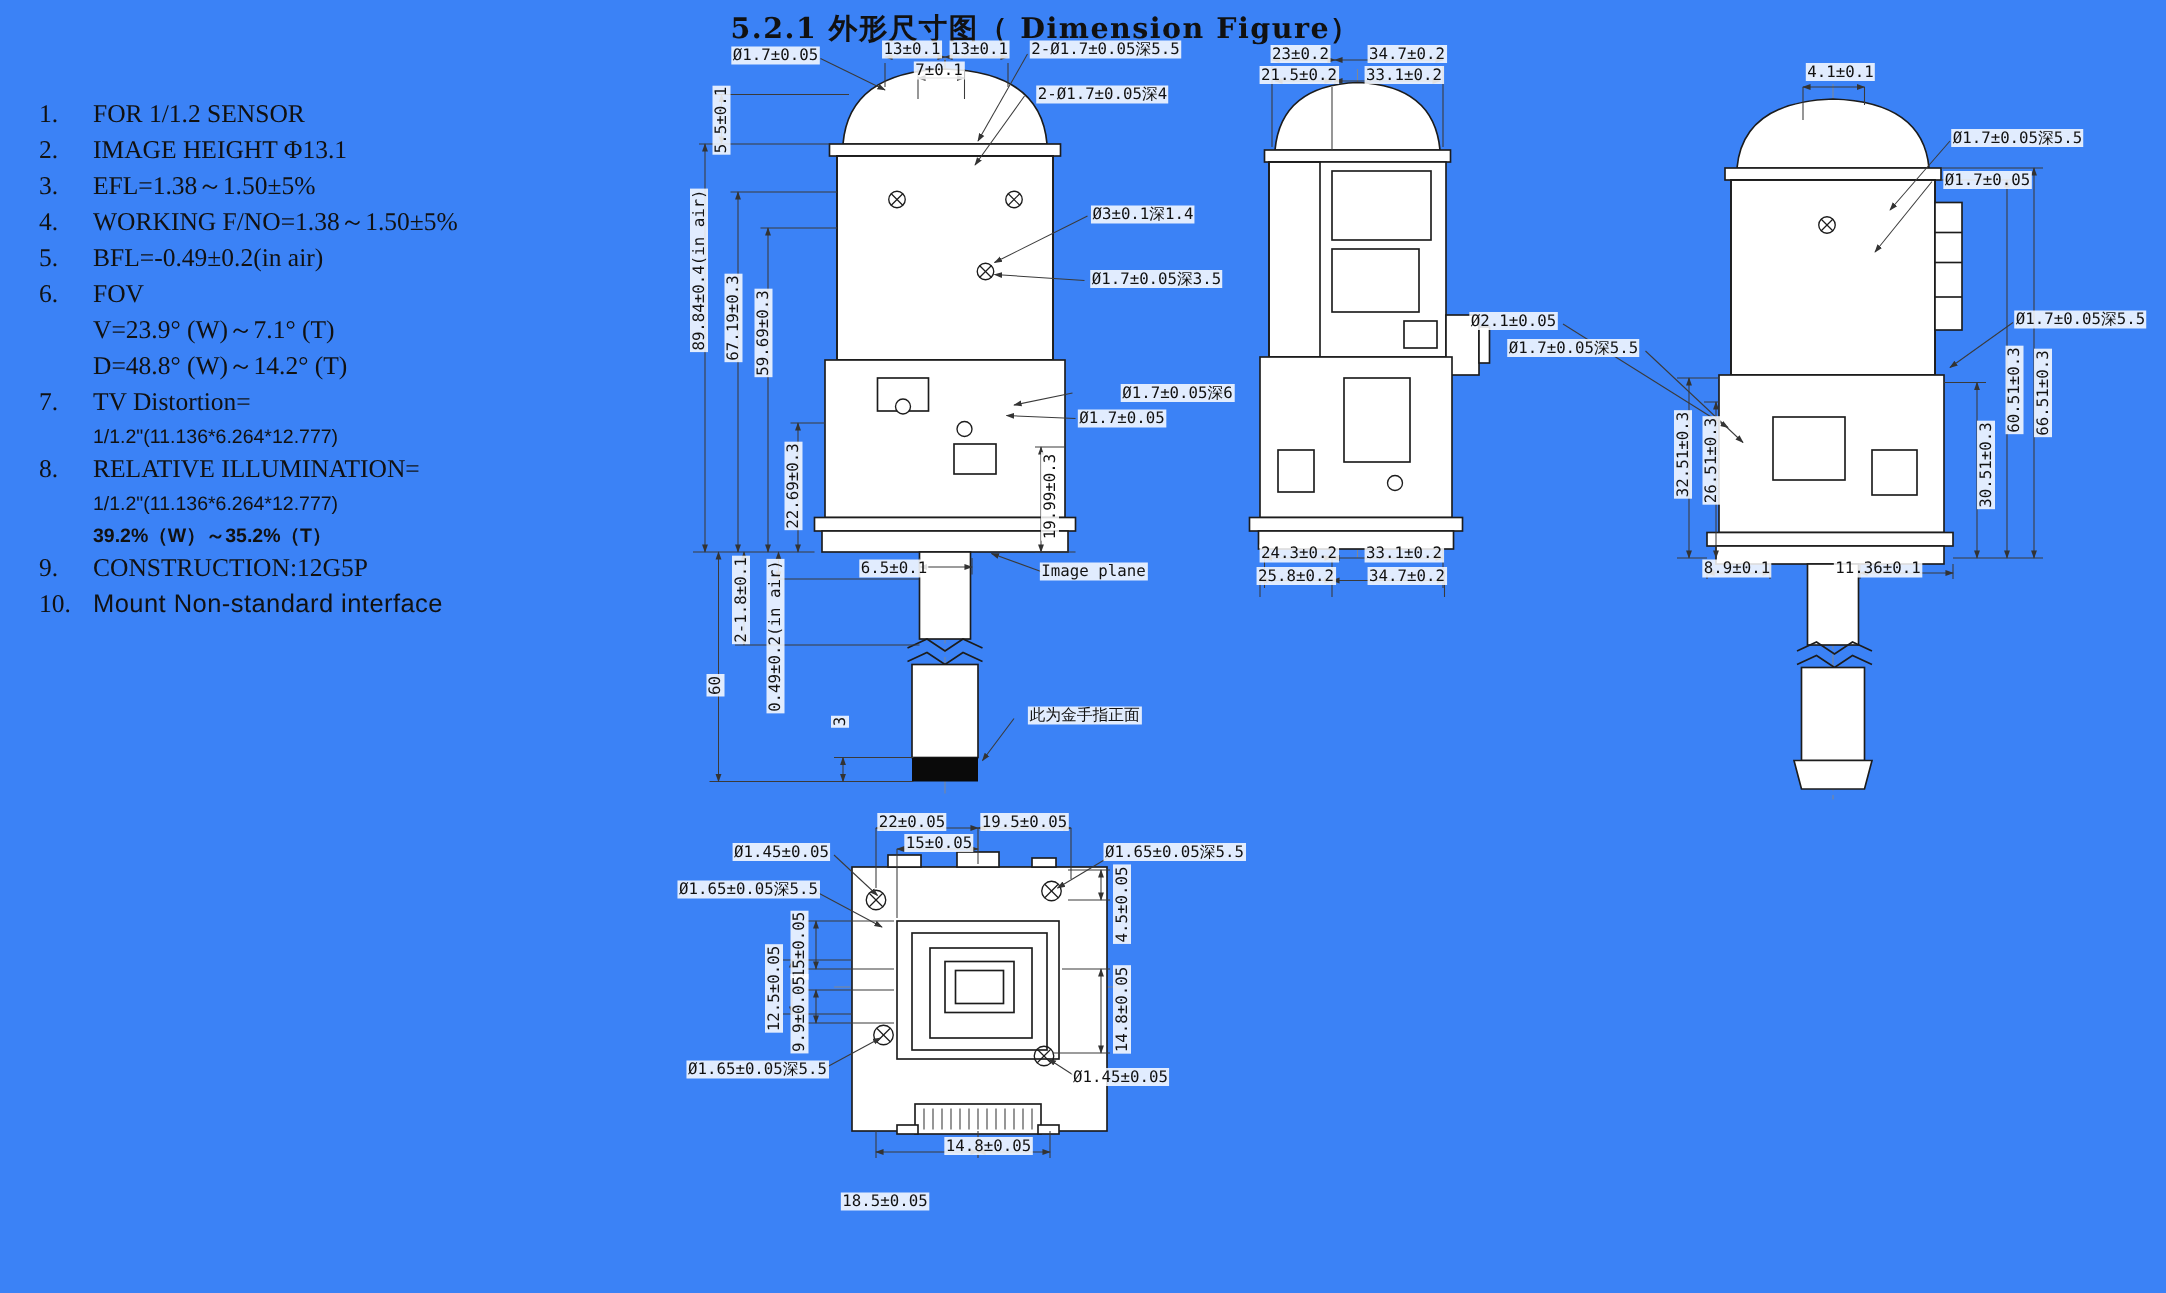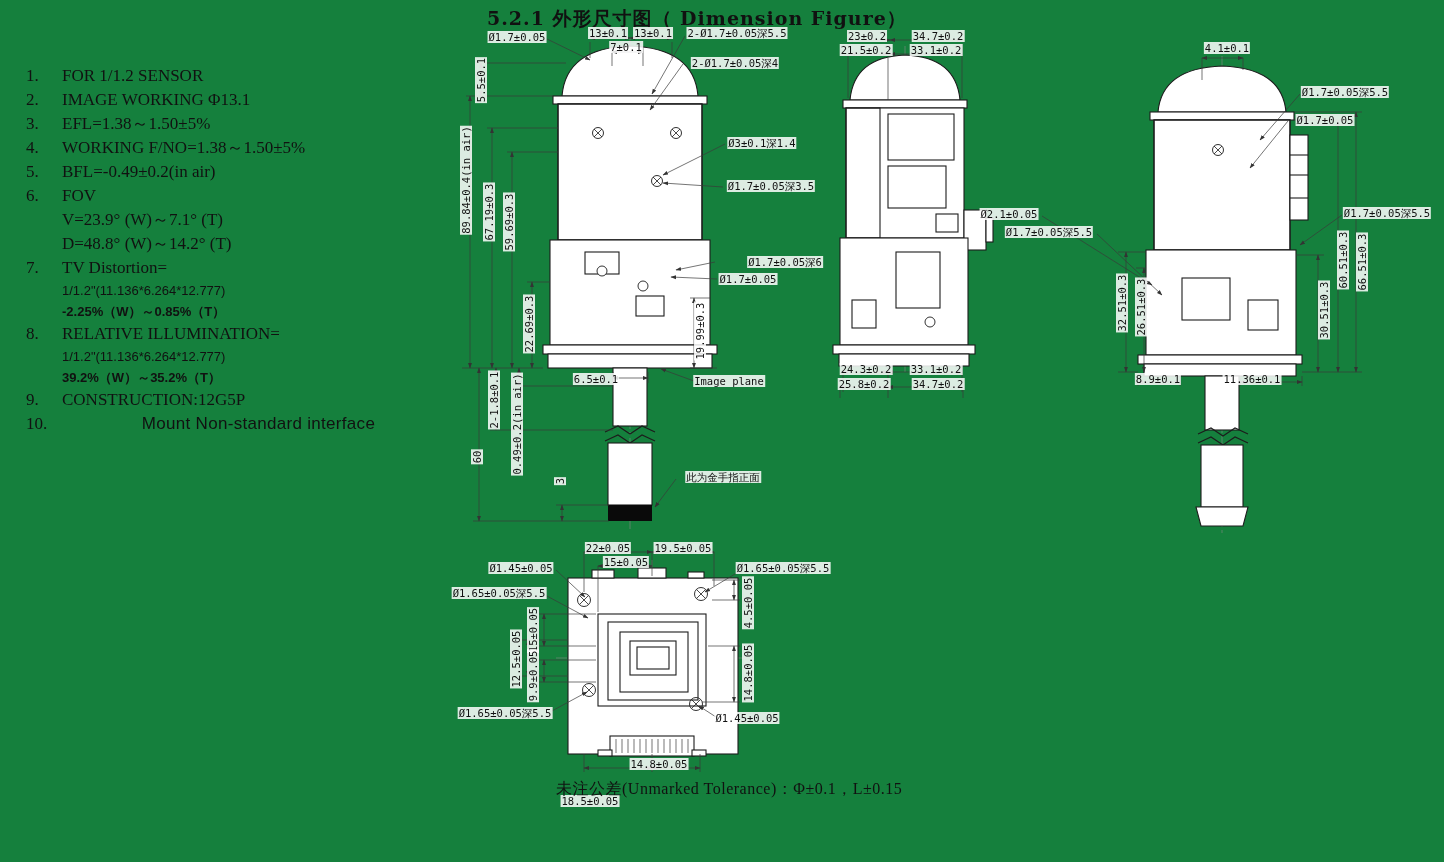--- a/index.html
+++ b/index.html
@@ -1,33 +1,33 @@
 <!DOCTYPE html>
 <html><head>
 <meta charset="utf-8">
 <style>
   * { margin:0; padding:0; box-sizing:border-box; }
   html,body { width:1444px; height:862px; background:#ffffff; overflow:hidden;
               font-family:"Liberation Serif", serif; color:#111; }
-  #page { position:absolute; inset:0; width:1444px; height:862px; background:#15803d; }
+  #page { position:absolute; inset:0; width:1444px; height:862px; background:#3b82f6; }
 
   .title { position:absolute; left:487px; top:6px; font-size:19px; font-weight:bold;
            letter-spacing:1px; font-family:"DejaVu Serif", serif; white-space:nowrap; }
 
   
   .spec { position:absolute; left:20px; top:64px; width:435px; }
   .spec-heading { font-size:29px; letter-spacing:2px; margin:0 0 12px 66px;
                   font-family:"DejaVu Serif", serif; font-weight:normal; }
   .spec-item { display:flex; align-items:flex-start; }
   .spec-num { width:42px; flex:0 0 42px; font-size:17px; line-height:24px; padding-left:6px; }
   .spec-lines { flex:1; }
   .l-main    { font-size:17px; line-height:24px; font-family:"Liberation Serif", serif; white-space:nowrap; }
   .l-sub     { font-size:13px; line-height:21px; font-family:"Liberation Sans", sans-serif; white-space:nowrap; }
   .l-subbold { font-size:13px; line-height:21px; font-family:"Liberation Sans", sans-serif; font-weight:bold; white-space:nowrap; }
-  .l-gothic  { font-size:17px; line-height:24px; font-family:"Liberation Sans", sans-serif; letter-spacing:0.3px; white-space:nowrap;text-align:center; }
+  .l-gothic  { font-size:17px; line-height:24px; font-family:"Liberation Sans", sans-serif; letter-spacing:0.3px; white-space:nowrap; }
 
   
   #drawing { position:absolute; left:0; top:0; }
   #drawing .o   { fill:none; stroke:#1c1c1c; stroke-width:1.1; }
   #drawing .of  { fill:#ffffff; stroke:#1c1c1c; stroke-width:1.1; }
   #drawing .d   { fill:none; stroke:#3a3a3a; stroke-width:0.7; }
   #drawing .ax  { fill:none; stroke:#888; stroke-width:0.6; stroke-dasharray:11 3 3 3; }
   #drawing .scr { fill:#fff; stroke:#1c1c1c; stroke-width:0.9; }
   #drawing .scr line { stroke:#1c1c1c; stroke-width:0.8; }
 
@@ -51,21 +51,21 @@
     <div>
         <div class="spec-item">
           <div class="spec-num">1.</div>
           <div class="spec-lines">
             <div class="l-main">FOR 1/1.2  SENSOR</div>
           </div>
         </div>
         <div class="spec-item">
           <div class="spec-num">2.</div>
           <div class="spec-lines">
-            <div class="l-main">IMAGE WORKING Φ13.1</div>
+            <div class="l-main">IMAGE HEIGHT Φ13.1</div>
           </div>
         </div>
         <div class="spec-item">
           <div class="spec-num">3.</div>
           <div class="spec-lines">
             <div class="l-main">EFL=1.38～1.50±5%</div>
           </div>
         </div>
         <div class="spec-item">
           <div class="spec-num">4.</div>
@@ -85,21 +85,20 @@
             <div class="l-main">FOV</div>
             <div class="l-main">V=23.9° (W)～7.1° (T)</div>
             <div class="l-main">D=48.8° (W)～14.2° (T)</div>
           </div>
         </div>
         <div class="spec-item">
           <div class="spec-num">7.</div>
           <div class="spec-lines">
             <div class="l-main">TV Distortion=</div>
             <div class="l-sub">1/1.2"(11.136*6.264*12.777)</div>
-            <div class="l-subbold">-2.25%（W）～0.85%（T）</div>
           </div>
         </div>
         <div class="spec-item">
           <div class="spec-num">8.</div>
           <div class="spec-lines">
             <div class="l-main">RELATIVE ILLUMINATION=</div>
             <div class="l-sub">1/1.2"(11.136*6.264*12.777)</div>
             <div class="l-subbold">39.2%（W）～35.2%（T）</div>
           </div>
         </div>
@@ -384,15 +383,14 @@
       <div class="dim-label rot" style="left: 533px; top: 630px;">15±0.05</div>
       <div class="dim-label rot" style="left: 516px; top: 659px;">12.5±0.05</div>
       <div class="dim-label rot" style="left: 533px; top: 676px;">9.9±0.05</div>
       <div class="dim-label rot" style="left: 748px; top: 673px;">14.8±0.05</div>
       <div class="dim-label" style="left: 505px; top: 713px;">Ø1.65±0.05深5.5</div>
       <div class="dim-label" style="left: 747px; top: 718px;">Ø1.45±0.05</div>
       <div class="dim-label" style="left: 590px; top: 764px; margin-top: 37px;">18.5±0.05</div>
       <div class="dim-label" style="left: 659px; top: 764px;">14.8±0.05</div>
     </div>
 
-  <div class="tolerance">未注公差(Unmarked Tolerance)：Φ±0.1，L±0.15</div>
 
 </div>
 
 </body></html>

